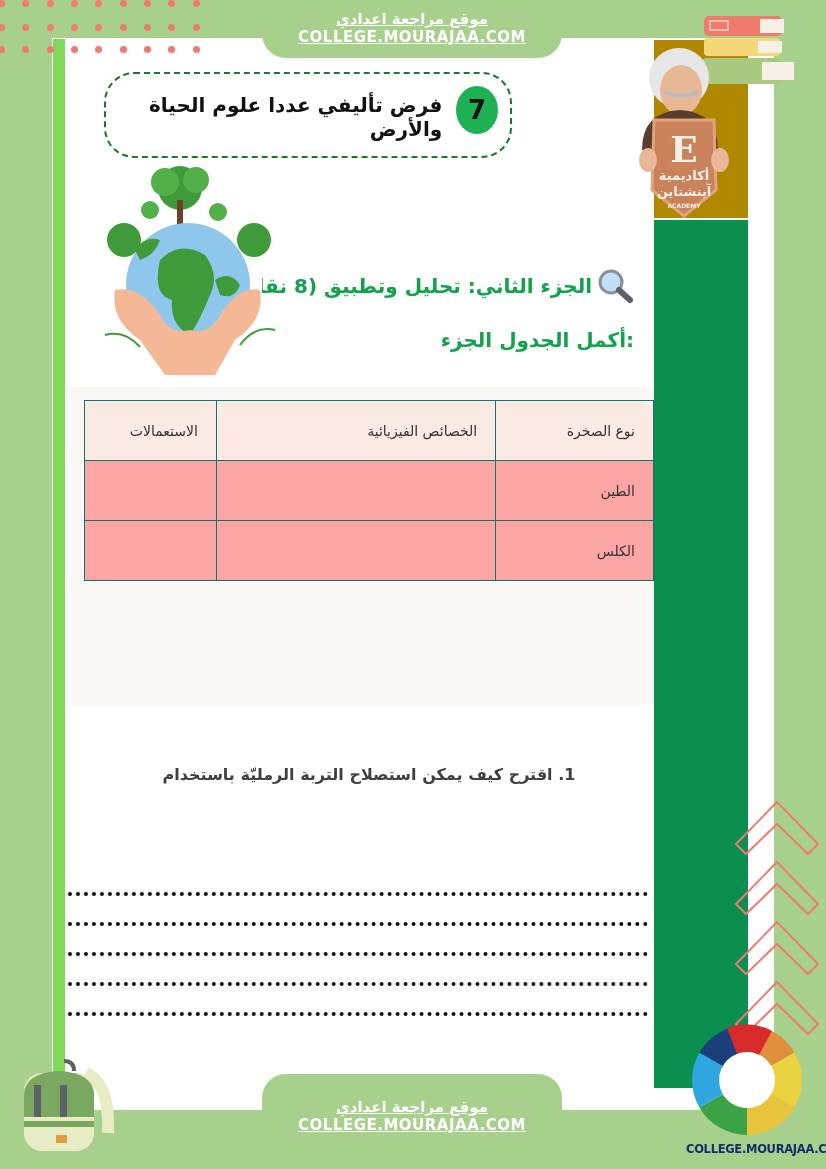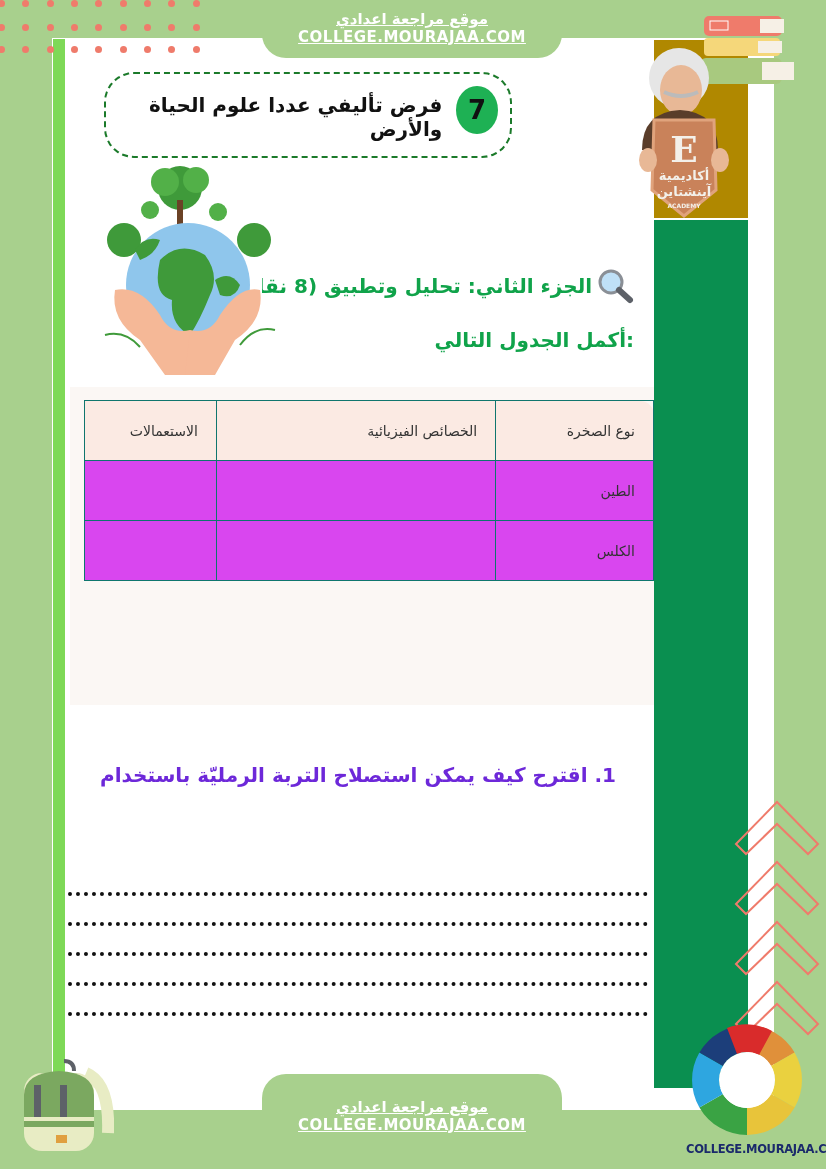--- a/index.html
+++ b/index.html
@@ -92,30 +92,30 @@
       position: absolute; left: 84px; top: 400px; width: 570px;
       border-collapse: collapse; direction: rtl;
       font-family: "DejaVu Sans", sans-serif;
     }
     .rock-table th, .rock-table td {
       border: 1px solid #0f766e;
       height: 60px; font-size: 14px; color: #333; font-weight: normal;
       padding: 0 18px; text-align: right; vertical-align: middle;
     }
     .rock-table th { background: #fbeae3; }
-    .rock-table td { background: #d946ef; }
+    .rock-table td { background: #fca5a5; }
     .col-type { width: 158px; }
     .col-phys { width: 280px; }
     .col-use { width: 132px; }
 
     
     .question {
       left: 100px; top: 760px; width: 538px;
-      direction: rtl; text-align: left;
-      font-size: 20px; font-weight: bold; color: #6d28d9; line-height: 30px;
+      direction: rtl; text-align: center;
+      font-size: 16px; font-weight: bold; color: #404040; line-height: 30px;
     }
 
     
     .answer-lines { left: 68px; top: 866px; width: 580px; }
     .ans-line {
       height: 30px;
       border-bottom: 4px dotted #111;
       margin-bottom: 0;
     }
 
@@ -229,21 +229,21 @@
   <path d="M175 170 q-20 -5 -35 15" stroke="#3f9a3a" stroke-width="2" fill="none"></path>
 </svg>
 
 <div class="abs section-heading">
   <svg width="38" height="36" viewBox="0 0 38 36" style="flex:0 0 auto; margin-left:4px;">
     <circle cx="15" cy="14" r="11" fill="#bfe0f7" stroke="#8a8f96" stroke-width="3"></circle>
     <line x1="23" y1="22" x2="34" y2="32" stroke="#5d6168" stroke-width="6" stroke-linecap="round"></line>
   </svg>
   <span class="txt">الجزء الثاني: تحليل وتطبيق (8 نقاط)</span>
 </div>
-<div class="abs subheading">:أكمل الجدول التالي</div>
+<div class="abs subheading">:أكمل الجدول الجزء</div>
 
 <div class="abs table-bg"></div>
 <table class="rock-table">
   <thead>
     <tr>
       <th class="col-type" style="border-top-right-radius:14px;">نوع الصخرة</th>
       <th class="col-phys">الخصائص الفيزيائية</th>
       <th class="col-use">الاستعمالات</th>
     </tr>
   </thead>

